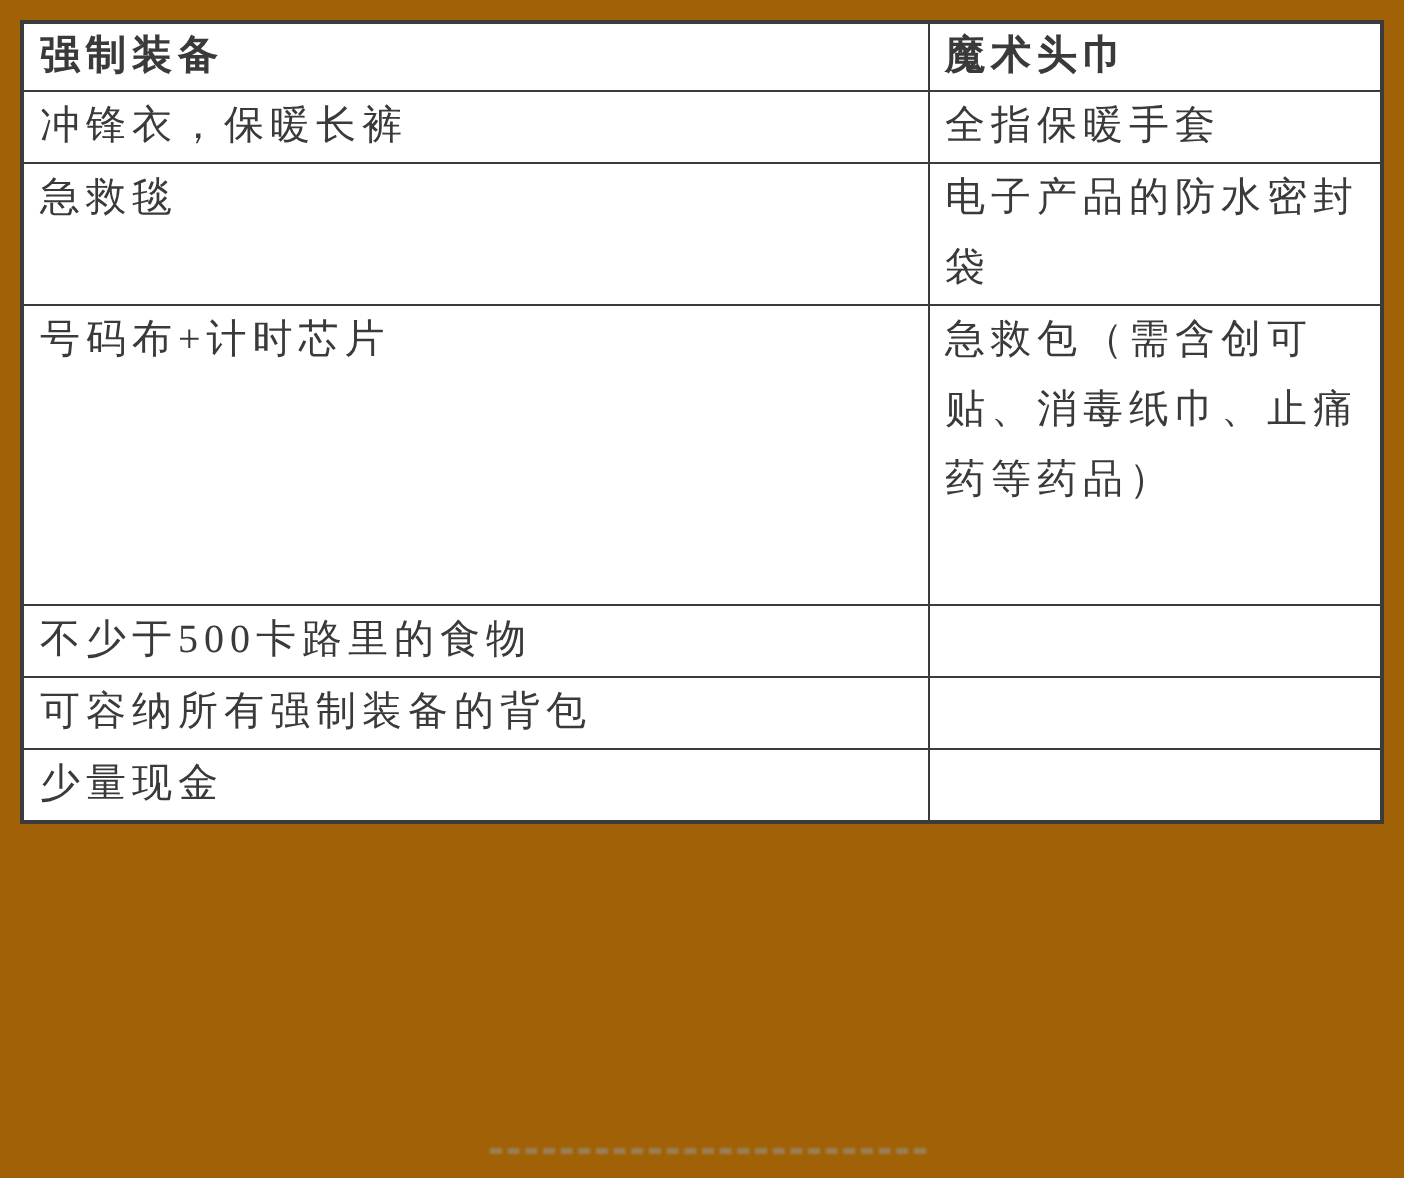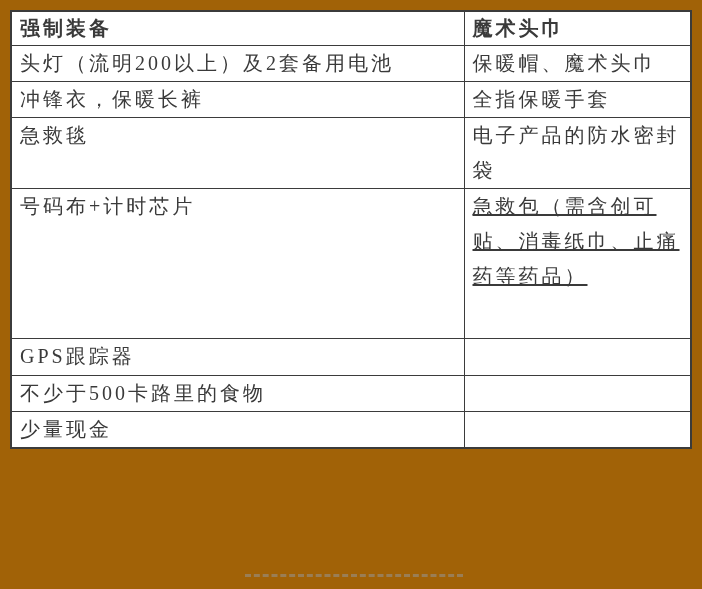--- a/index.html
+++ b/index.html
@@ -41,21 +41,21 @@
   }
   table.gear th {
     font-weight: bold;
     line-height: 33px;
   }
   tr.rh33 th { height: 33px; }
   tr.rh35 td { height: 35px; }
   tr.rh36 td { height: 36px; }
   tr.rh70 td { height: 70px; }
   tr.rh149 td { height: 149px; margin-top: 14px; }
-  td.vmid { vertical-align: middle; text-decoration: underline; }
+  td.vmid { vertical-align: middle; }
   .watermark {
     position: absolute;
     left: 245px;
     top: 574px;
     width: 218px;
     height: 0;
     border-top: 3px dashed rgba(150,150,150,0.55);
     filter: blur(0.4px);
   }
 </style>
@@ -67,41 +67,37 @@
     <colgroup>
         <col class="c1">
         <col class="c2">
       </colgroup>
     <tbody>
       <tr class="rh33">
         <th>强制装备</th>
         <th>魔术头巾</th>
       </tr>
       <tr class="rh35">
-        <td>头灯（流明200以上）及2套备用电池</td>
-        <td>保暖帽、魔术头巾</td>
-      </tr>
-      <tr class="rh35">
         <td>冲锋衣，保暖长裤</td>
         <td>全指保暖手套</td>
       </tr>
       <tr class="rh70">
         <td>急救毯</td>
         <td>电子产品的防水密封袋</td>
       </tr>
       <tr class="rh149">
         <td>号码布+计时芯片</td>
         <td class="vmid">急救包（需含创可贴、消毒纸巾、止痛药等药品）</td>
       </tr>
-      <tr class="rh36">
-        <td>GPS跟踪器</td>
+      <tr class="rh35">
+        <td>不少于500卡路里的食物</td>
         <td></td>
       </tr>
       <tr class="rh35">
-        <td>不少于500卡路里的食物</td>
+        <td>可容纳所有强制装备的背包</td>
         <td></td>
       </tr>
       <tr class="rh35">
         <td>少量现金</td>
         <td></td>
       </tr>
     </tbody>
   </table>
   <div class="watermark"></div>
 </div>

